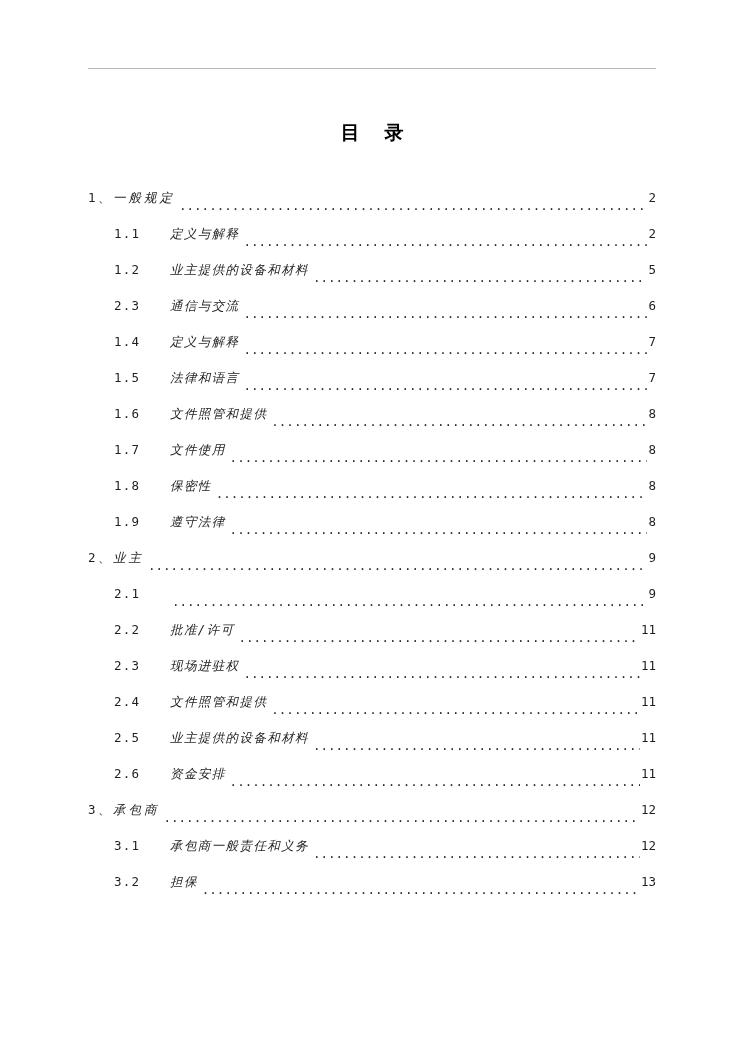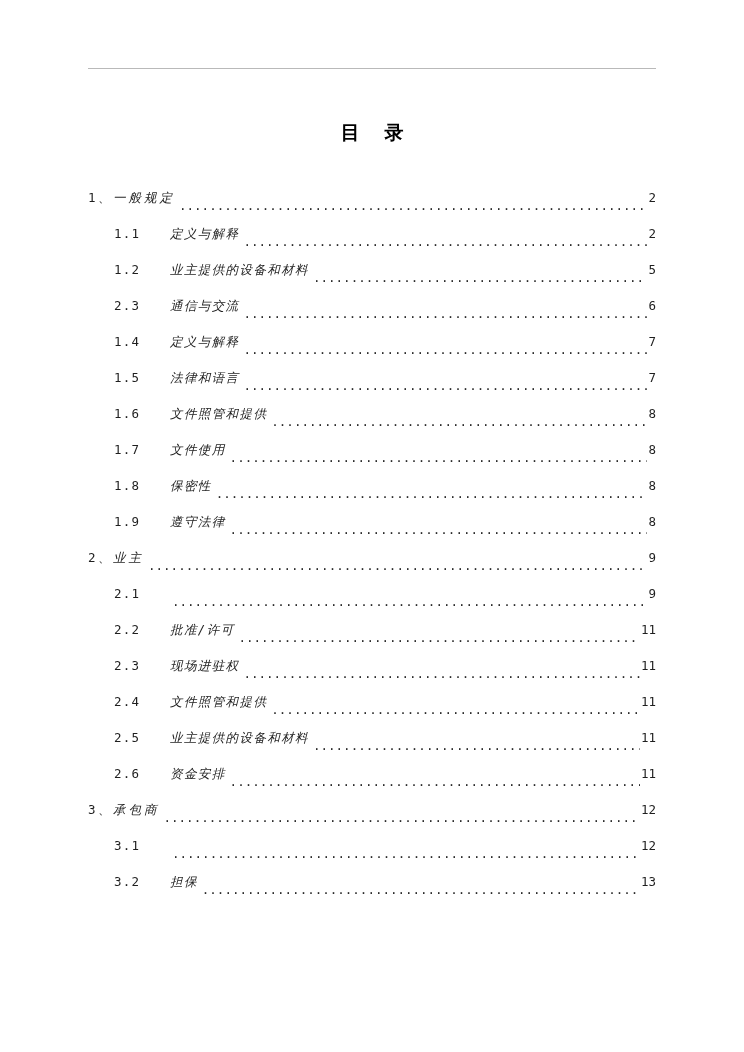--- a/index.html
+++ b/index.html
@@ -256,20 +256,21 @@
         <li class="toc-entry level-1">
           <span class="toc-num">3、</span>
           <span class="toc-label">承包商</span>
           <span class="toc-dots">
             <span>................................................................................................</span>
           </span>
           <span class="toc-page">12</span>
         </li>
         <li class="toc-entry level-2">
           <span class="toc-num">3.1</span>
+          <span class="toc-label">承包商一般责任和义务</span>
           <span class="toc-dots">
             <span>................................................................................................</span>
           </span>
           <span class="toc-page">12</span>
         </li>
         <li class="toc-entry level-2">
           <span class="toc-num">3.2</span>
           <span class="toc-label">担保</span>
           <span class="toc-dots">
             <span>................................................................................................</span>

